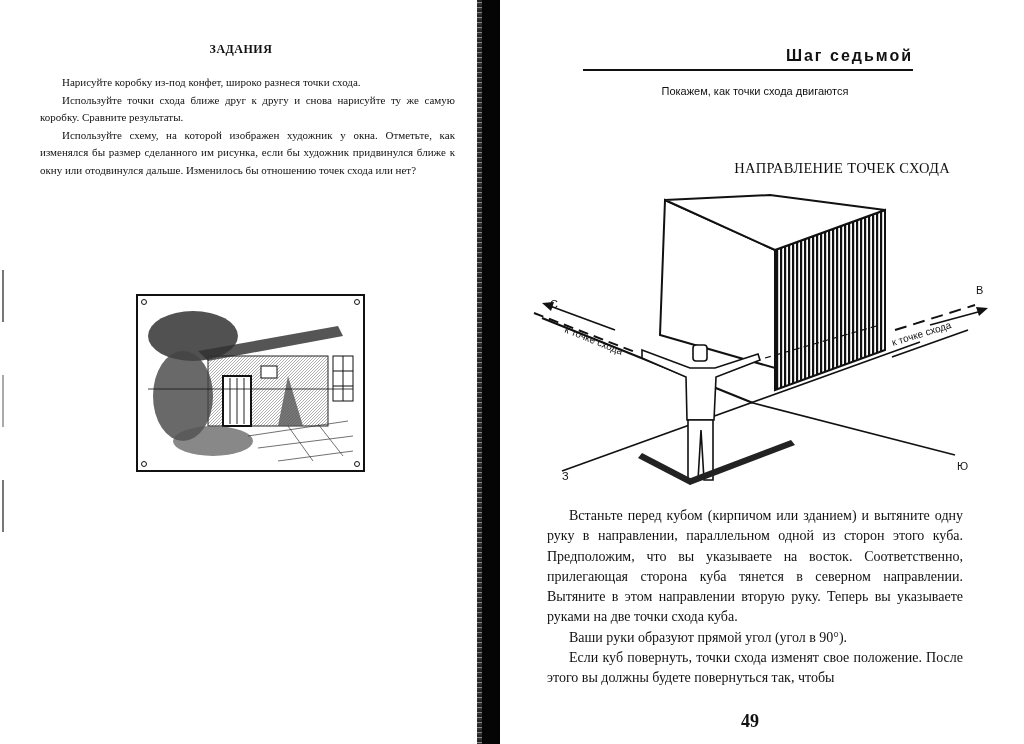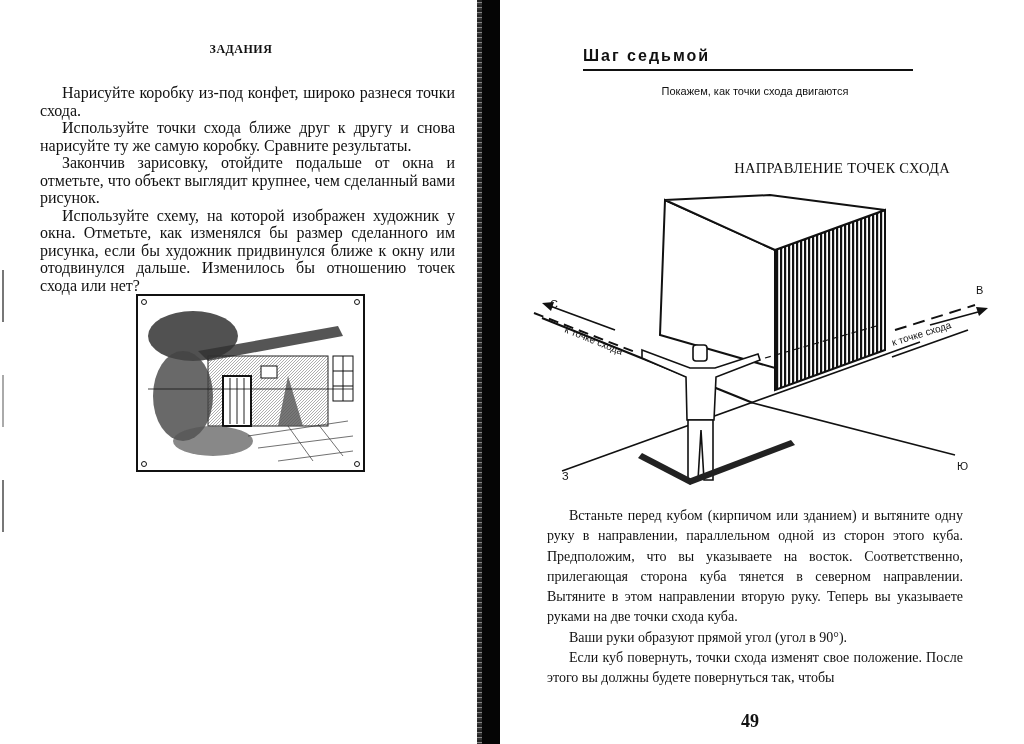--- a/index.html
+++ b/index.html
@@ -5,27 +5,27 @@
   html, body { margin:0; padding:0; }
   body { width:1024px; height:744px; background:#fff; position:relative; overflow:hidden; font-family:"Liberation Serif","DejaVu Serif",serif; color:#111; }
   .page { position:absolute; top:0; height:744px; }
   #left-page { left:0; width:482px; }
   #right-page { left:500px; width:524px; }
   .spine { position:absolute; left:482px; top:0; width:18px; height:744px; background:#050505; }
   .spine-edge { position:absolute; left:477px; top:0; width:6px; height:744px; background:repeating-linear-gradient(180deg,#222 0 2px,#888 2px 3px,#333 3px 5px); }
   .margin-mark { position:absolute; left:2px; width:2px; background:#777; }
 
   .left-heading { position:absolute; left:0; width:482px; top:42px; text-align:center; font-size:12px; letter-spacing:0.5px;font-weight:bold; }
-  .left-text { position:absolute; left:40px; top:84px; width:415px; font-size:16px; line-height:17.5px; text-align:justify; }
+  .left-text { position:absolute; left:40px; top:74px; width:415px; font-size:11px; line-height:17.5px; text-align:justify; }
   .left-text p { margin:0; text-indent:22px; }
 
   .illustration-frame { position:absolute; left:136px; top:294px; width:225px; height:174px; border:2px solid #111; background:#fff; }
   .illustration-frame svg { width:100%; height:100%; display:block; }
 
-  .step-title { position:absolute; left:583px; top:47px; width:330px; text-align:left; font-family:"Liberation Sans",sans-serif; font-weight:bold; font-size:16px; letter-spacing:2px; }
+  .step-title { position:absolute; left:583px; top:47px; width:330px; text-align:right; font-family:"Liberation Sans",sans-serif; font-weight:bold; font-size:16px; letter-spacing:2px; }
   .step-rule { position:absolute; left:583px; top:69px; width:330px; height:2px; background:#111; }
   .step-subtitle { position:absolute; left:560px; top:81px; width:390px; text-align:center; font-family:"Liberation Sans",sans-serif; font-size:11px; line-height:21px; }
   .section-heading { position:absolute; left:560px; top:160px; width:390px; text-align:right; font-size:14.5px; letter-spacing:0.3px; }
 
   .diagram { position:absolute; left:520px; top:190px; width:480px; height:300px; }
   .diagram svg { width:100%; height:100%; display:block; }
   .dlabel { font-family:"Liberation Sans",sans-serif; font-size:11px; fill:#111; }
   .dsmall { font-family:"Liberation Sans",sans-serif; font-size:10px; fill:#111; }
 
   .right-text { position:absolute; left:547px; top:506px; width:416px; font-size:14px; line-height:20.3px; text-align:justify; }
@@ -37,21 +37,20 @@
 
 <div class="page" id="left-page">
   <div class="margin-mark" style="top:270px;height:52px;"></div>
   <div class="margin-mark" style="top:375px;height:52px;background:#aaa;"></div>
   <div class="margin-mark" style="top:480px;height:52px;"></div>
 
   <div class="left-heading">ЗАДАНИЯ</div>
   <div class="left-text">
     <p>Нарисуйте коробку из-под конфет, широко разнеся точки схода.</p>
     <p>Используйте точки схода ближе друг к другу и снова нарисуйте ту же самую коробку. Сравните результаты.</p>
-    <p>Закончив зарисовку, отойдите подальше от окна и отметьте, что объект выглядит крупнее, чем сделанный вами рисунок.</p>
     <p>Используйте схему, на которой изображен художник у окна. Отметьте, как изменялся бы размер сделанного им рисунка, если бы художник придвинулся ближе к окну или отодвинулся дальше. Изменилось бы отношению точек схода или нет?</p>
   </div>
 
   <div class="illustration-frame">
     <svg viewBox="0 0 225 174">
       <circle cx="6" cy="6" r="2.5" fill="none" stroke="#111"></circle>
       <circle cx="219" cy="6" r="2.5" fill="none" stroke="#111"></circle>
       <circle cx="6" cy="168" r="2.5" fill="none" stroke="#111"></circle>
       <circle cx="219" cy="168" r="2.5" fill="none" stroke="#111"></circle>
 

